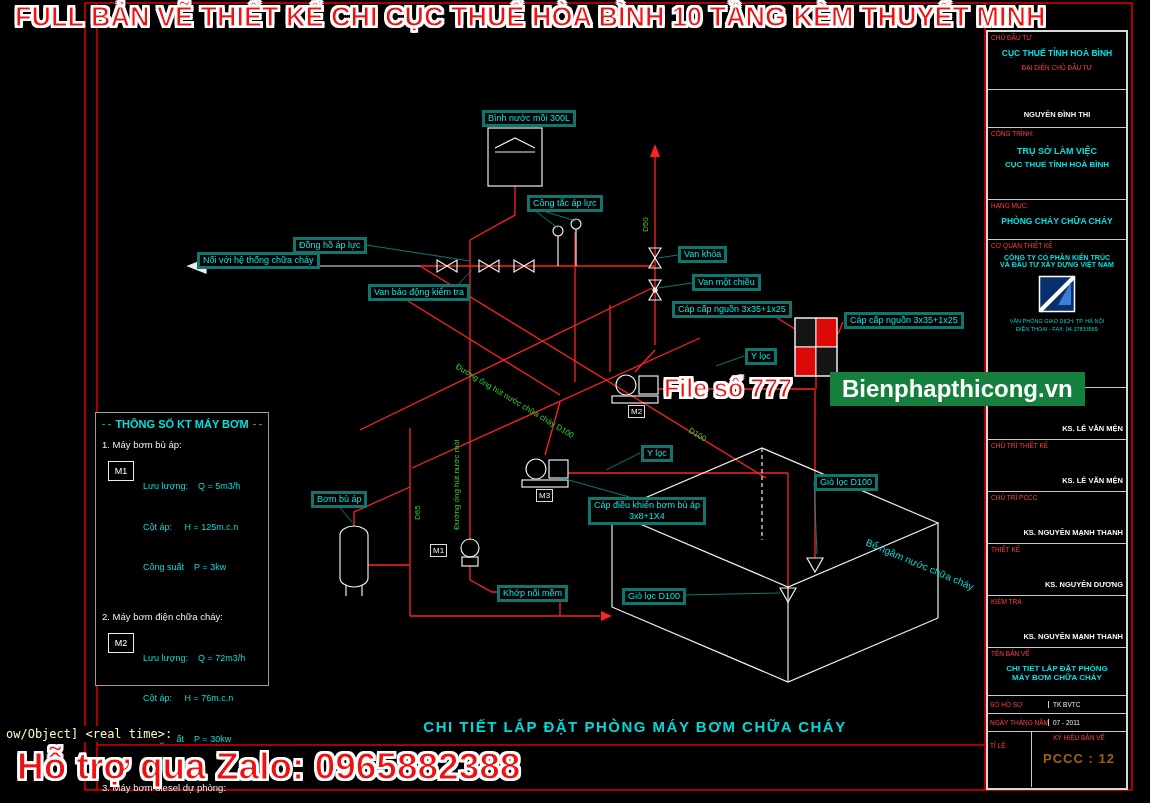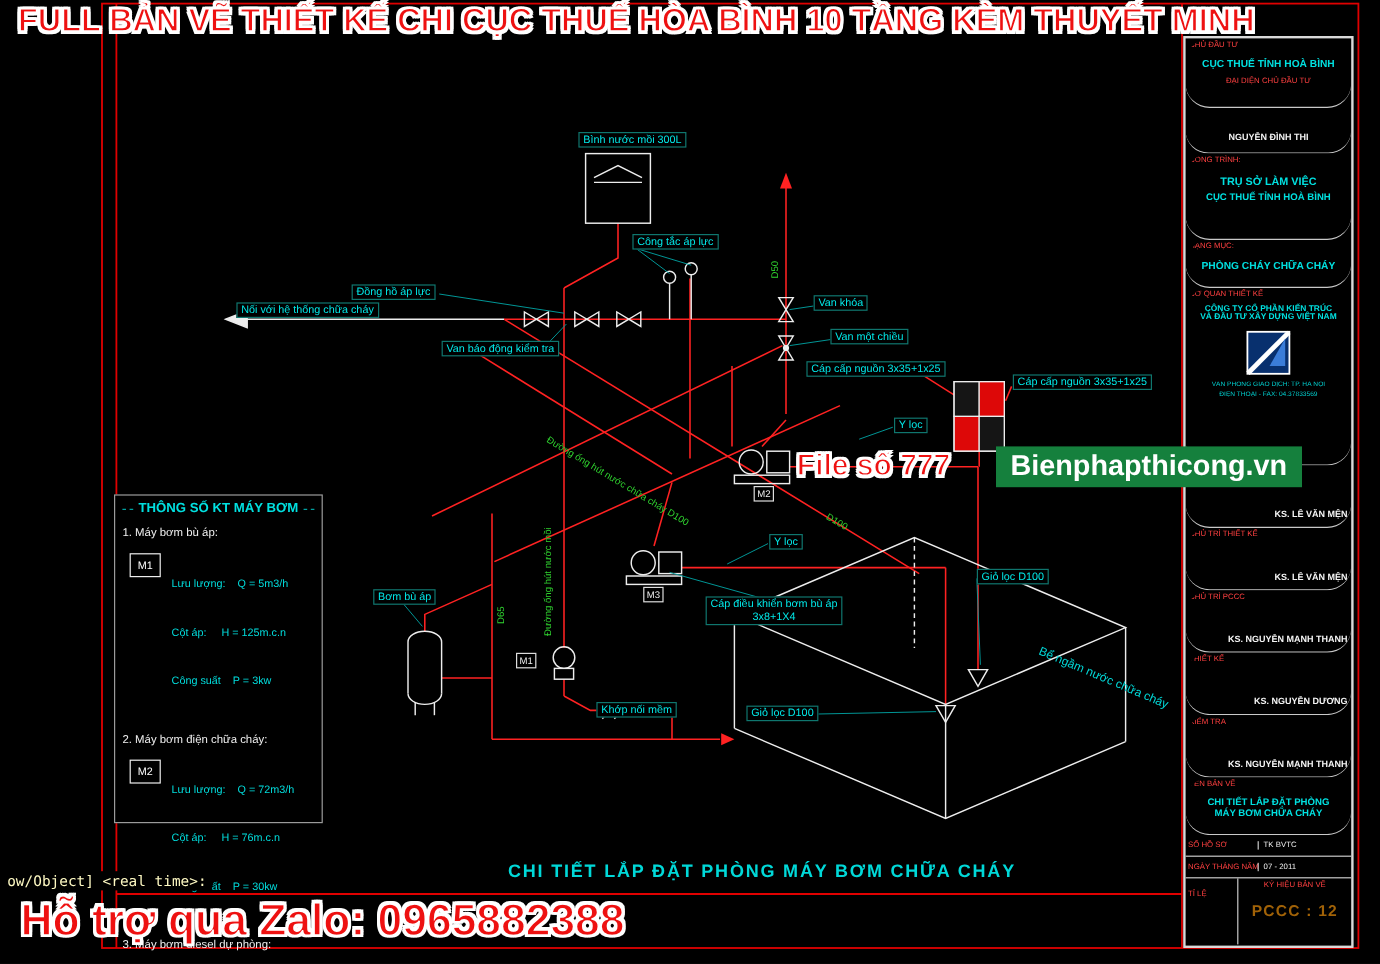--- a/index.html
+++ b/index.html
@@ -1,40 +1,40 @@
 <!DOCTYPE html>
 <html><head>
 <meta charset="utf-8">
 <style>
   *{margin:0;padding:0;box-sizing:border-box;}
   body{background:#111;}
   #screen{position:relative;width:1150px;height:803px;background:#000;overflow:hidden;
           font-family:"Liberation Sans",sans-serif;}
   .abs{position:absolute;}
-  .clabel{border:1px solid #0f766e;color:#00e8e8;font-size:9px;line-height:11px;
+  .clabel{border:3px solid #0f766e;color:#00e8e8;font-size:9px;line-height:11px;
           padding:0 3px;background:#000;white-space:nowrap;}
   .mbadge{border:1px solid #ddd;color:#eee;font-size:8px;line-height:11px;padding:0 2px;background:#000;}
   .red-stroke{color:#ee1111;font-weight:800;white-space:nowrap;-webkit-text-stroke:1.2px #fff;
       text-shadow:2px 2px 0 #fff,-2px -2px 0 #fff,2px -2px 0 #fff,-2px 2px 0 #fff,
                   0 2px 0 #fff,0 -2px 0 #fff,2px 0 0 #fff,-2px 0 0 #fff;margin-left:12px;}
   .svg-cyan{fill:#00d8d8;font-size:10px;font-family:"Liberation Sans",sans-serif;}
   .svg-green{fill:#2fd32f;font-size:8px;font-family:"Liberation Sans",sans-serif;}
   
   .spec-panel{left:95px;top:412px;width:174px;height:274px;border:1px solid #9b9b9b;
               background:#000;padding:5px 6px;}
   .spec-title{display:flex;align-items:center;gap:4px;color:#00e0e0;font-size:11px;font-weight:bold;}
   .spec-title-line{flex:1;border-top:1px dashed #00a0a0;height:0;}
   .spec-heading{color:#f0f0f0;font-size:9.5px;margin-top:9px;}
   .spec-body{display:flex;margin-top:3px;padding-left:4px;}
   .mframe{width:26px;height:20px;border:1px solid #eee;color:#fff;font-size:9px;
           display:flex;align-items:center;justify-content:center;margin:8px 9px 0 2px;}
   .spec-rows{color:#00dcdc;font-size:9px;line-height:13.5px;white-space:pre;}
   
   .tb{left:986px;top:30px;width:142px;height:760px;border:2px solid #d9d9d9;background:#000;}
-  .tb-cell{border-bottom:1px solid #c9c9c9;padding:2px 3px;position:relative;overflow:hidden;border-radius:20px;}
+  .tb-cell{border-bottom:1px solid #c9c9c9;padding:2px 3px;position:relative;overflow:hidden;}
   .tb-label{color:#ff4040;font-size:6.5px;line-height:8px;white-space:nowrap;}
   .tb-c{text-align:center;}
   .tb-cyan{color:#00e0e0;font-weight:bold;}
   .tb-white{color:#f2f2f2;}
   .sig-name{color:#f5f5f5;font-size:7.5px;font-weight:bold;text-align:right;margin-top:26px;white-space:nowrap;}
   .tb-addr{color:#00cccc;font-size:5.5px;line-height:7px;margin-top:1px;text-align:center;white-space:nowrap;overflow:hidden;}
   .tb-logo{display:flex;justify-content:center;margin:7px 0 5px;}
   .tbf-row{display:flex;border-bottom:1px solid #c9c9c9;height:18px;align-items:center;padding:0 2px;}
   .tbf-lab{width:58px;}
   .tbf-val{color:#eee;font-size:6.5px;border-left:1px solid #c9c9c9;padding-left:4px;flex:1;}

